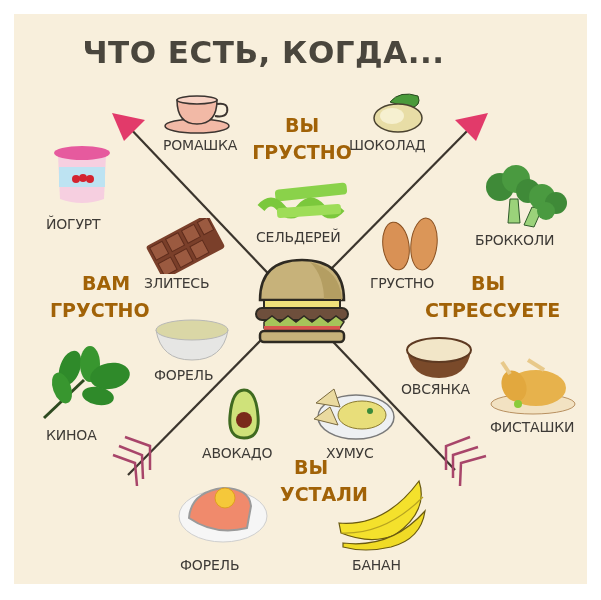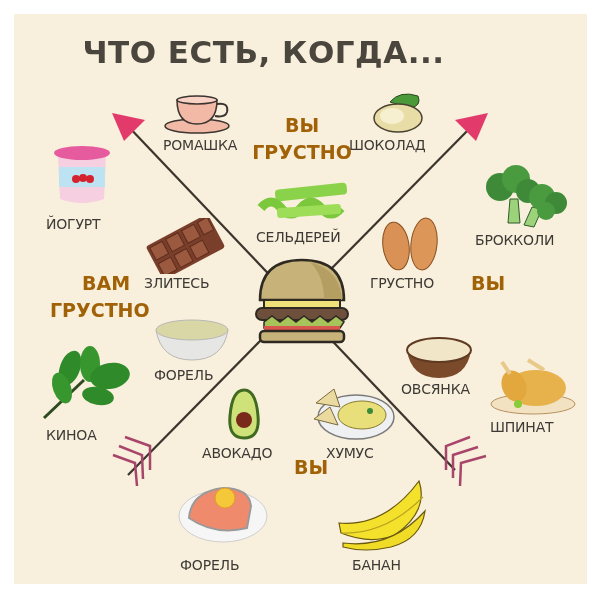--- a/index.html
+++ b/index.html
@@ -43,23 +43,25 @@
 <div class="mood" style="left:252px;top:112px;width:100px;">
   <div>ВЫ</div>
   <div>ГРУСТНО</div>
 </div>
 <div class="mood" style="left:50px;top:270px;width:110px;text-align:left;">
   <div style="padding-left:32px;">ВАМ</div>
   <div>ГРУСТНО</div>
 </div>
 <div class="mood" style="left:425px;top:270px;width:140px;text-align:left;">
   <div style="padding-left:46px;">ВЫ</div>
+  <div>СТРЕССУЕТЕ</div>
 </div>
 <div class="mood" style="left:280px;top:454px;width:90px;text-align:left;">
   <div style="padding-left:14px;">ВЫ</div>
+  <div>УСТАЛИ</div>
 </div>
 
 <svg class="icon" style="left:163px;top:92px" width="80" height="44">
   <ellipse cx="34" cy="34" rx="32" ry="7" fill="#F2B9A6" stroke="#3b3430" stroke-width="1.5"></ellipse>
   <path d="M14,8 Q14,32 34,32 Q54,32 54,8 Z" fill="#F2B9A6" stroke="#3b3430" stroke-width="1.5"></path>
   <ellipse cx="34" cy="8" rx="20" ry="4" fill="#f8d2c4" stroke="#3b3430" stroke-width="1.5"></ellipse>
   <path d="M54,12 Q66,10 64,20 Q62,26 52,24" fill="none" stroke="#3b3430" stroke-width="2"></path>
 </svg>
 
 <svg class="icon" style="left:370px;top:88px" width="56" height="48">
@@ -180,17 +182,17 @@
 <div class="label" style="left:163px;top:137px">РОМАШКА</div>
 <div class="label" style="left:349px;top:137px">ШОКОЛАД</div>
 <div class="label" style="left:256px;top:229px">СЕЛЬДЕРЕЙ</div>
 <div class="label" style="left:46px;top:216px">ЙОГУРТ</div>
 <div class="label" style="left:144px;top:275px">ЗЛИТЕСЬ</div>
 <div class="label" style="left:154px;top:367px">ФОРЕЛЬ</div>
 <div class="label" style="left:46px;top:427px">КИНОА</div>
 <div class="label" style="left:475px;top:232px">БРОККОЛИ</div>
 <div class="label" style="left:370px;top:275px">ГРУСТНО</div>
 <div class="label" style="left:401px;top:381px">ОВСЯНКА</div>
-<div class="label" style="left:490px;top:419px">ШПИНАТ</div>
+<div class="label" style="left:490px;top:419px">ФИСТАШКИ</div>
 <div class="label" style="left:202px;top:445px">АВОКАДО</div>
 <div class="label" style="left:326px;top:445px">ХУМУС</div>
 <div class="label" style="left:180px;top:557px">ФОРЕЛЬ</div>
 <div class="label" style="left:352px;top:557px">БАНАН</div>
 
 </body></html>

